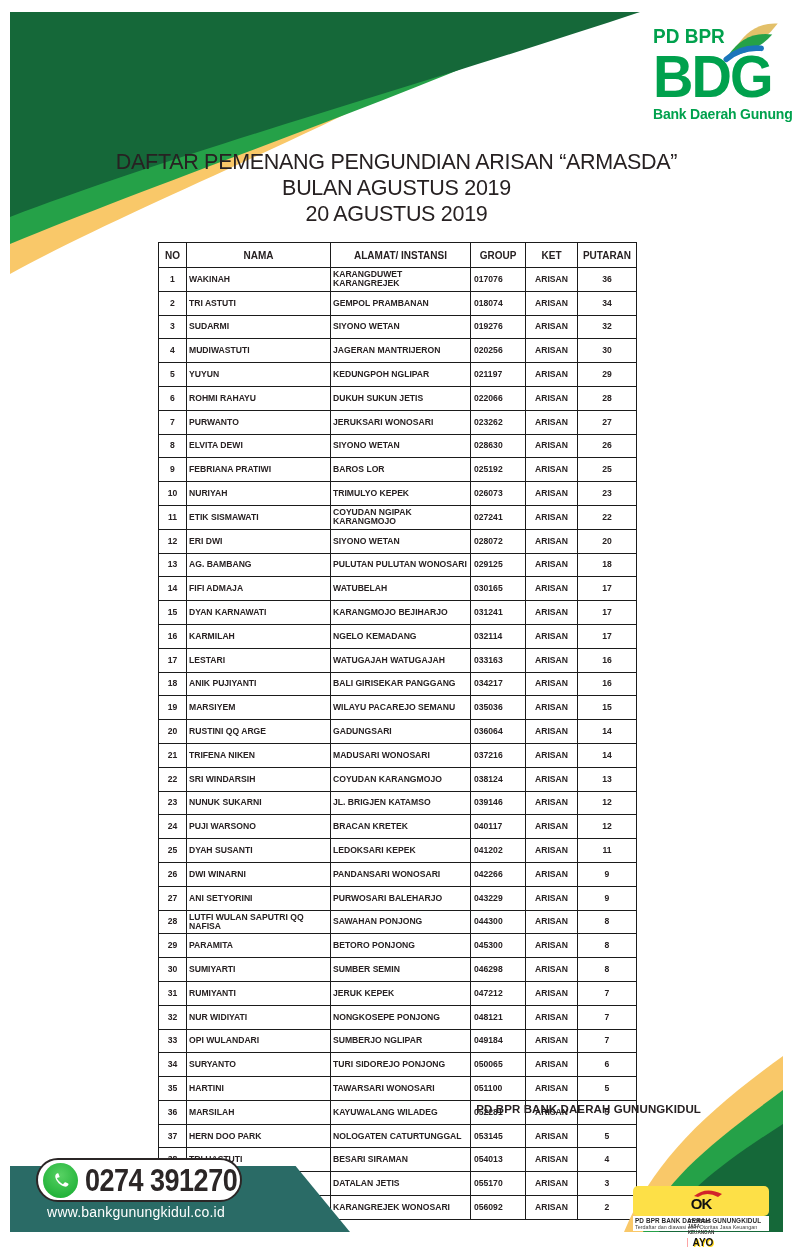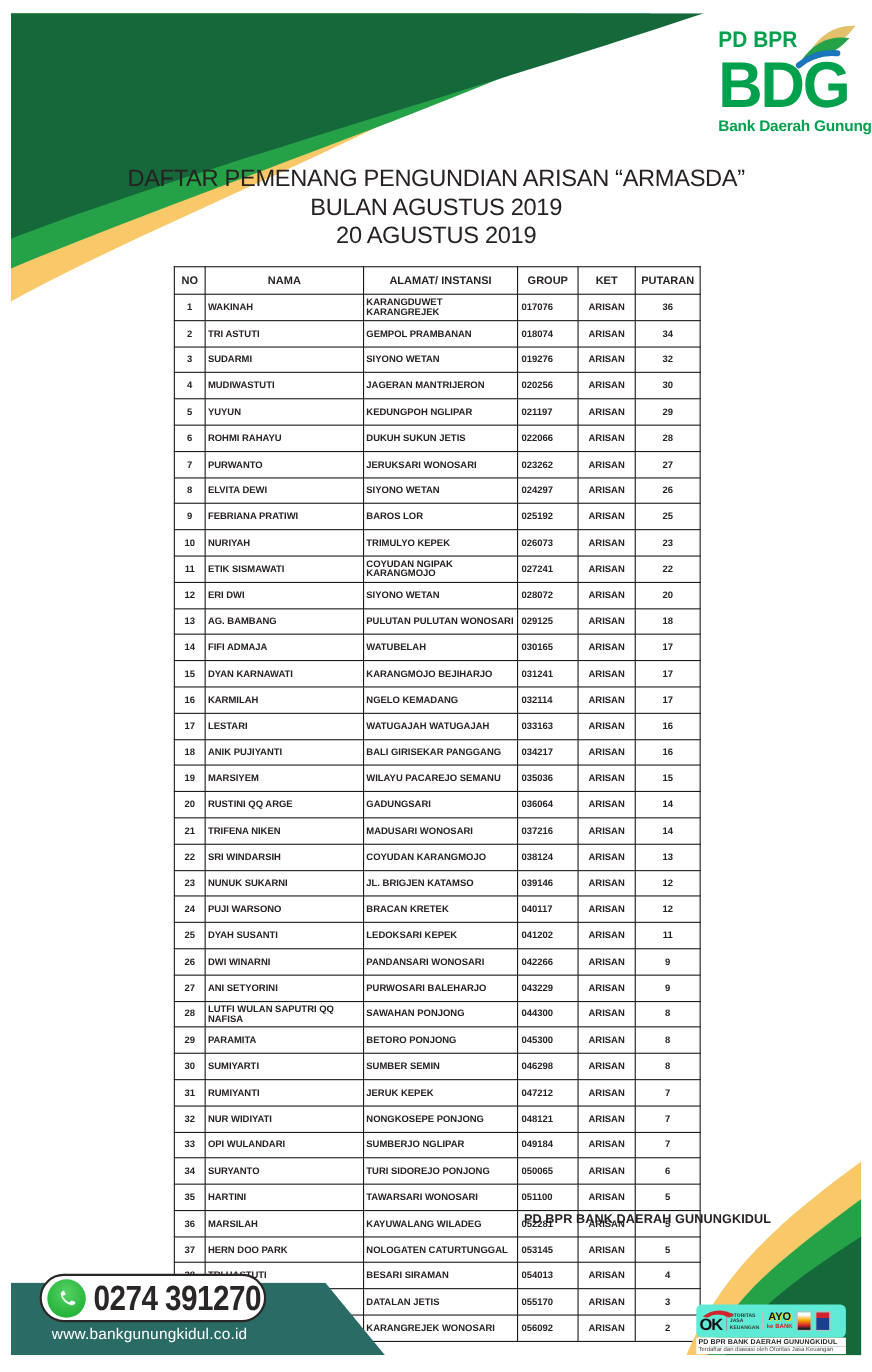--- a/index.html
+++ b/index.html
@@ -59,22 +59,22 @@
              background:radial-gradient(circle at 50% 35%,#57d163,#23b33a 75%);
              display:flex;align-items:center;justify-content:center;}
   .phone{font-size:27px;font-weight:bold;color:#2b2626;transform:scaleY(1.18);
          letter-spacing:-0.5px;white-space:nowrap;}
 
   
   .swoosh-br{position:absolute;left:400px;top:1050px;width:383px;height:182px;}
 
   
   .ojk{position:absolute;left:633px;top:1186px;width:136px;z-index:5;}
-  .ojk-box{background:#5eead4;border-radius:5px;height:30px;display:flex;align-items:center;
-           padding:2px 3px;box-sizing:border-box;gap:3px;}
+  .ojk-box{background:#fde047;border-radius:5px;height:30px;display:flex;align-items:center;
+           padding:2px 3px;box-sizing:border-box;gap:3px;flex-direction:column;}
   .ok-word{font-size:15px;font-weight:bold;color:#111;letter-spacing:-1px;line-height:1;}
   .ojk-arc{position:absolute;left:2px;top:1px;width:30px;height:8px;}
   .ojk-logo-wrap{position:relative;padding-top:7px;}
   .ojk-divider{width:1px;height:18px;background:#999;}
   .ojk-lines{display:flex;flex-direction:column;justify-content:center;}
   .ojk-lines i{font-style:normal;font-size:4.6px;font-weight:bold;color:#333;line-height:1.15;}
   .ayo{display:flex;flex-direction:column;align-items:center;border-left:1px solid #fca5a5;
        padding-left:3px;}
   .ayo b{font-size:10px;font-weight:bold;color:#111;text-shadow:1px 1px 0 var(--ayo-yellow);
          line-height:1;}
@@ -189,21 +189,21 @@
           <td>PURWANTO</td>
           <td>JERUKSARI WONOSARI</td>
           <td>023262</td>
           <td>ARISAN</td>
           <td>27</td>
         </tr>
         <tr>
           <td>8</td>
           <td>ELVITA DEWI</td>
           <td>SIYONO WETAN</td>
-          <td>024297</td>
+          <td>028630</td>
           <td>ARISAN</td>
           <td>26</td>
         </tr>
         <tr>
           <td>9</td>
           <td>FEBRIANA PRATIWI</td>
           <td>BAROS LOR</td>
           <td>025192</td>
           <td>ARISAN</td>
           <td>25</td>

